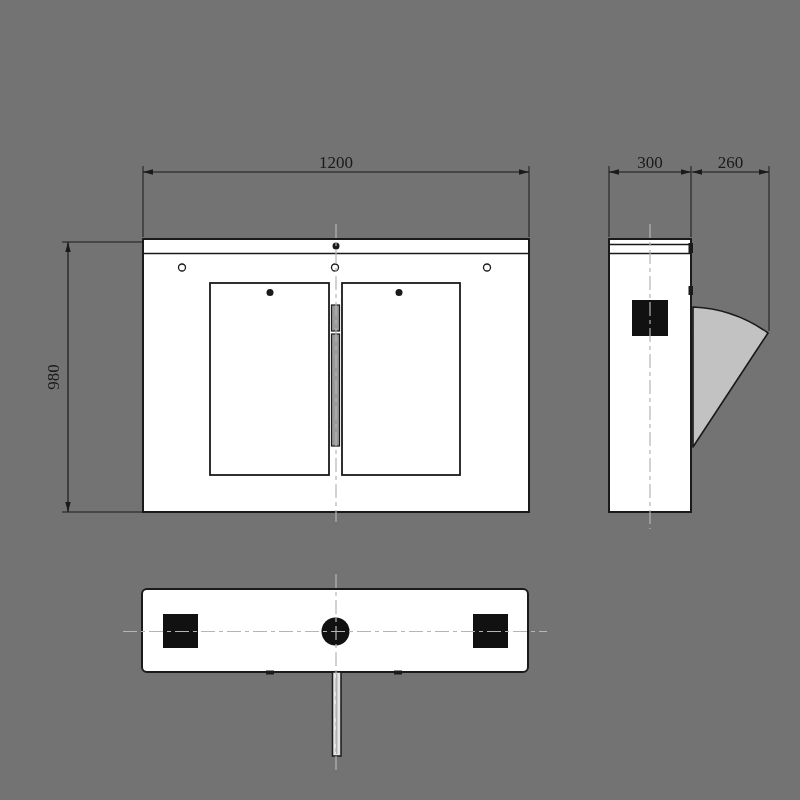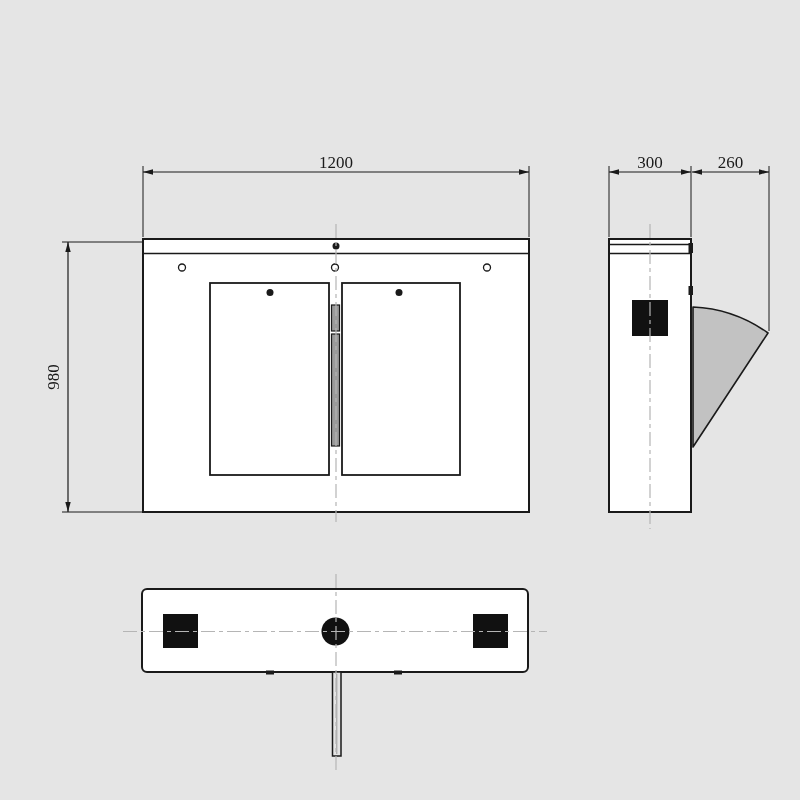--- a/index.html
+++ b/index.html
@@ -7,21 +7,21 @@
     padding: 0;
     background: #ffffff;
     width: 800px;
     height: 800px;
     font-family: "Liberation Serif", serif;
   }
   #canvas {
     position: relative;
     width: 800px;
     height: 800px;
-    background: #e5e5e5;
+    background: #737373;
     overflow: hidden;
   }
   svg text {
     font-family: "Liberation Serif", serif;
     font-size: 17px;
     fill: #1a1a1a;
   }
 </style>
 </head>
 <body>

